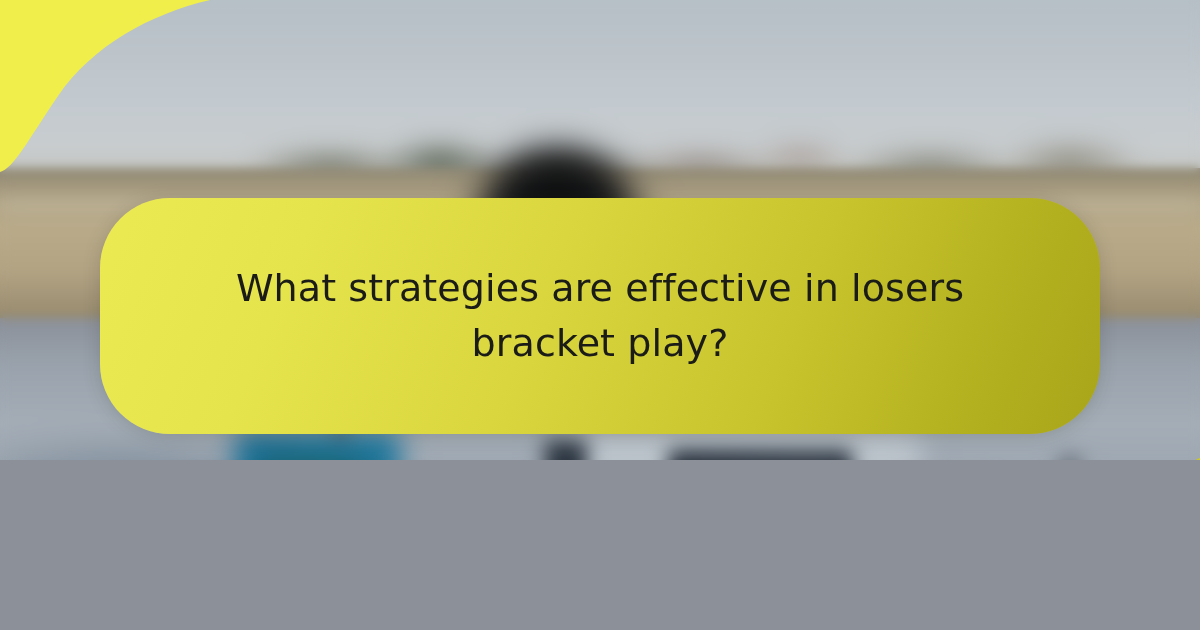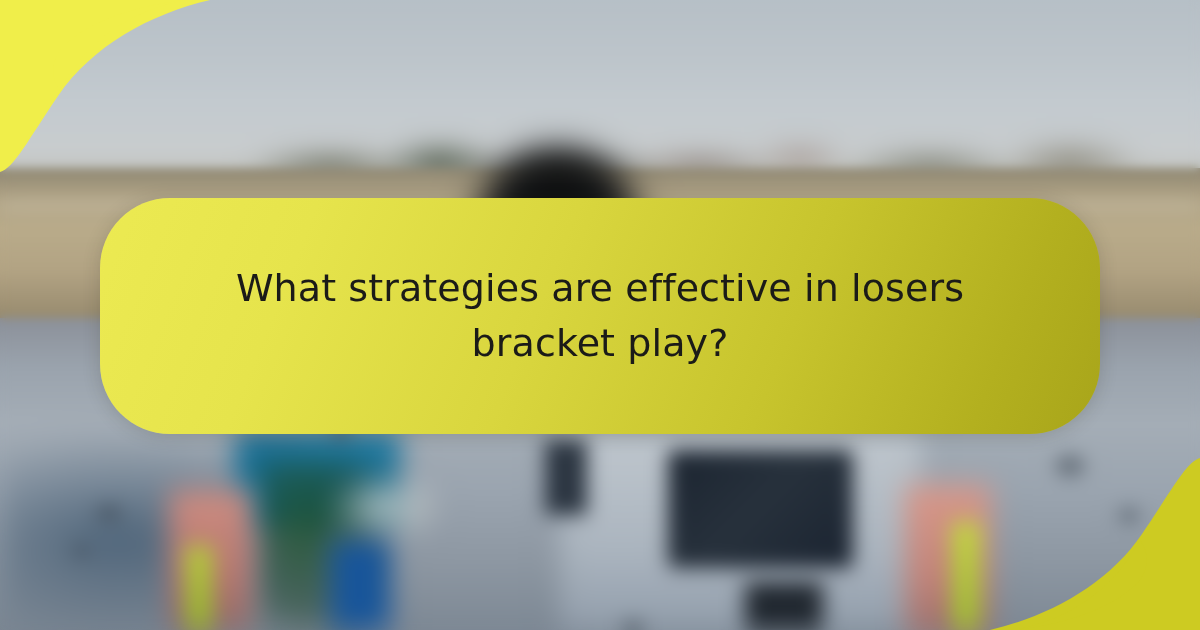--- a/index.html
+++ b/index.html
@@ -7,21 +7,21 @@
   html, body {
     width:1200px; height:630px;
     overflow:hidden;
     font-family:"DejaVu Sans", sans-serif;
     background:#8b9099;
   }
 
   #stage {
     position:relative;
     width:1200px;
-    height:630px;
+    height:460px;
     overflow:hidden;
   }
 
   
   .photo {
     position:absolute;
     inset:0;
     overflow:hidden;
   }
   

